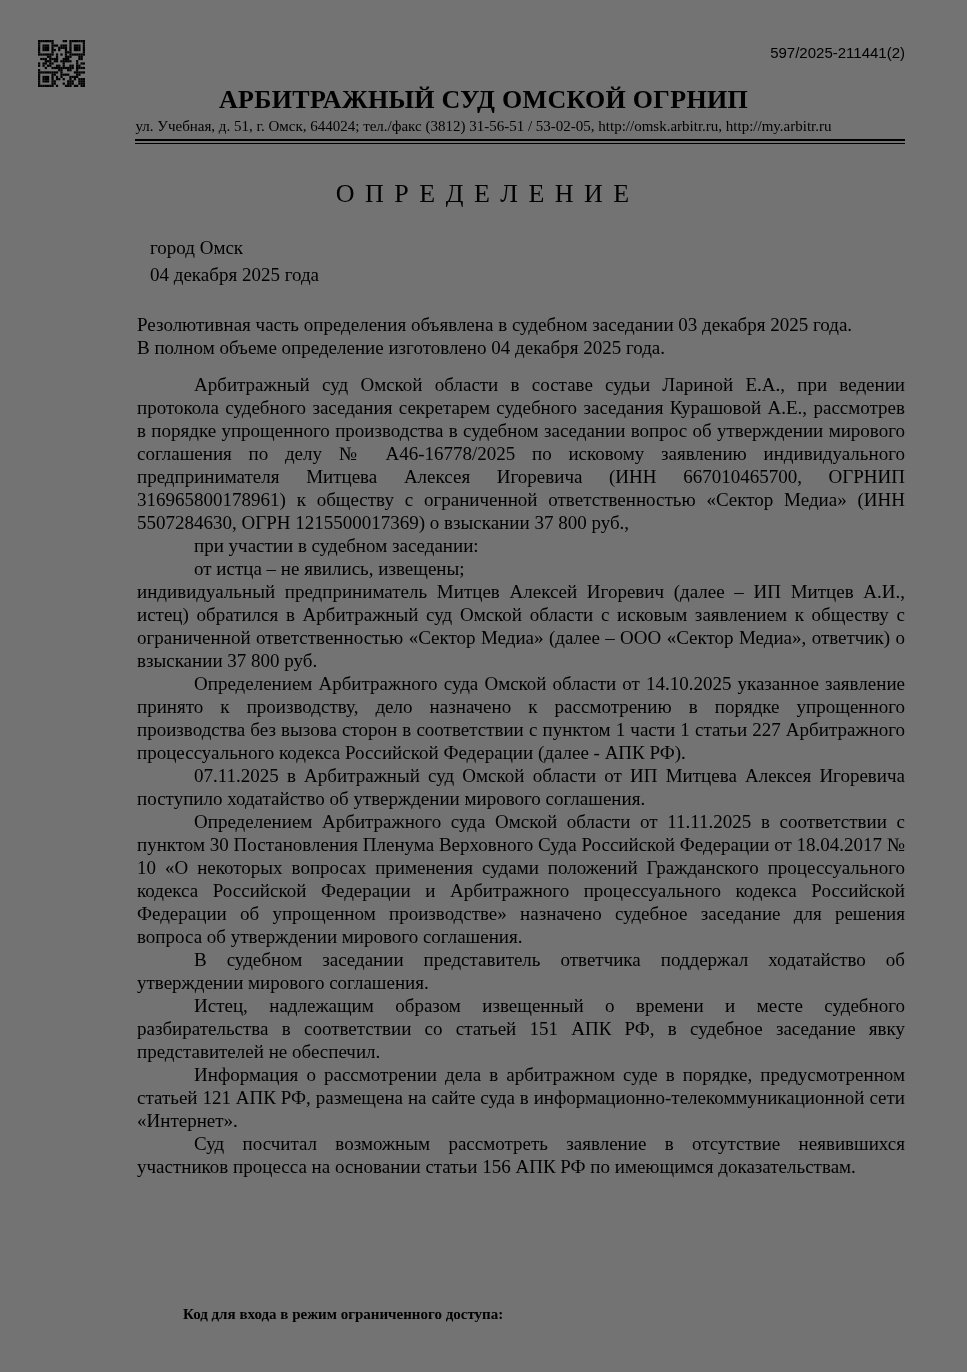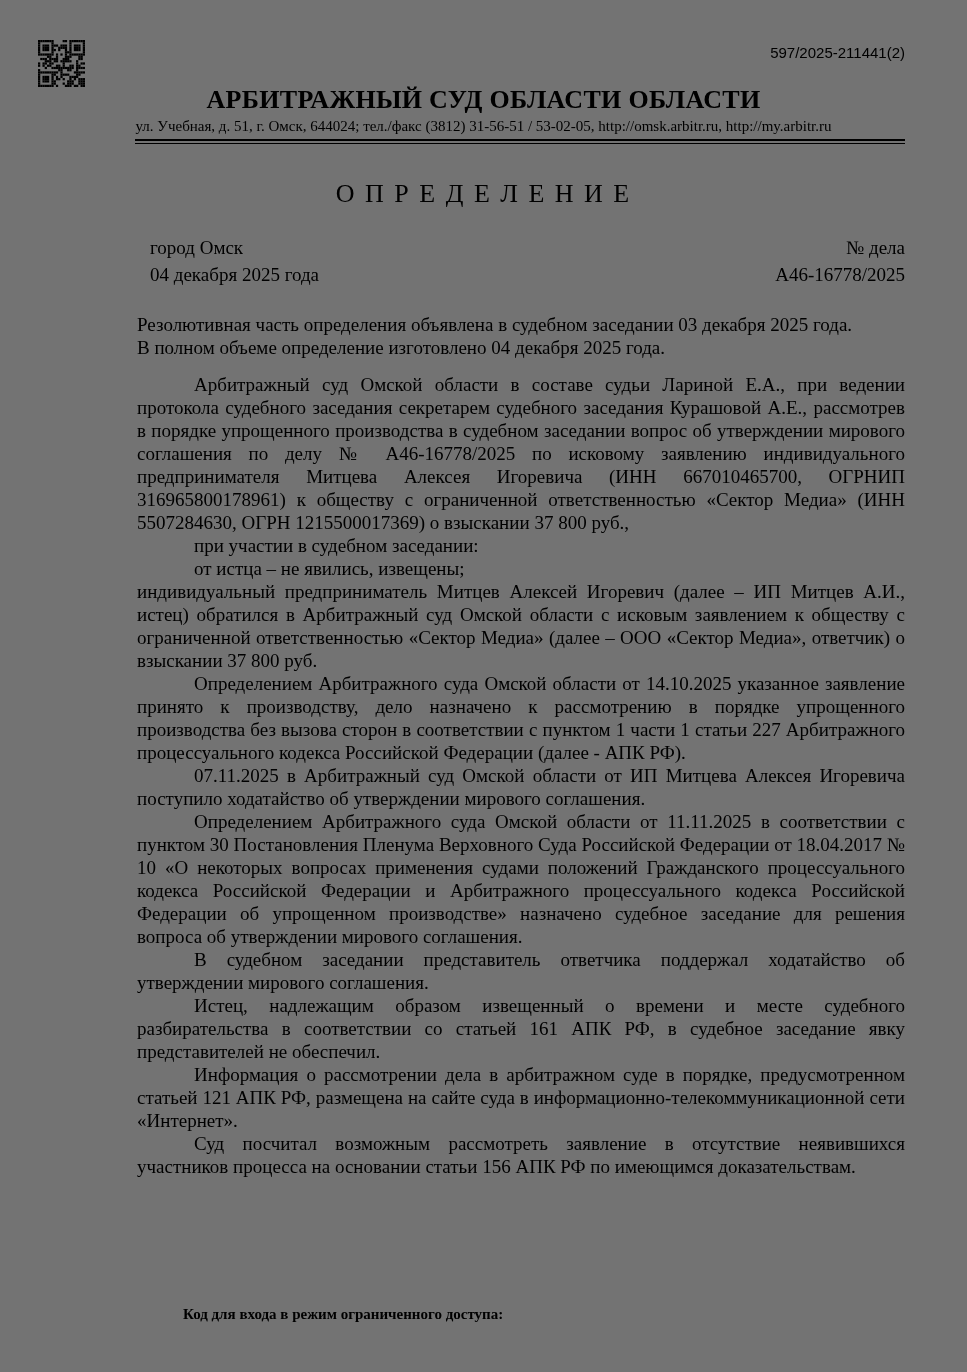--- a/index.html
+++ b/index.html
@@ -353,36 +353,32 @@
           <rect x="16" y="20" width="1" height="1"></rect>
           <rect x="17" y="20" width="1" height="1"></rect>
           <rect x="19" y="20" width="1" height="1"></rect>
           <rect x="20" y="20" width="1" height="1"></rect>
         </g>
       </svg>
   </div>
 
   <div class="doc-number">597/2025-211441(2)</div>
 
-  <div class="court-name">АРБИТРАЖНЫЙ СУД ОБЛАСТИ ОБЛАСТИ</div>
+  <div class="court-name">АРБИТРАЖНЫЙ СУД ОМСКОЙ ОГРНИП</div>
 
   <div class="court-address">ул. Учебная, д. 51, г. Омск, 644024; тел./факс (3812) 31-56-51 / 53-02-05, http://omsk.arbitr.ru, http://my.arbitr.ru</div>
 
   <div class="double-rule"></div>
 
   <h1 class="doc-title">О П Р Е Д Е Л Е Н И Е</h1>
 
   <div class="meta-row">
     <div class="meta-left">
       <div>город Омск</div>
       <div>04 декабря 2025 года</div>
-    </div>
-    <div class="meta-right">
-      <div>№ дела</div>
-      <div>А46-16778/2025</div>
     </div>
   </div>
 
   <div class="flow resolution-block">
       <p class="no-indent">Резолютивная часть определения объявлена в судебном заседании 03 декабря 2025 года.</p>
       <p class="no-indent">В полном объеме определение изготовлено 04 декабря 2025 года.</p>
     </div>
 
   <div class="flow intro-block">
       <p>Арбитражный суд Омской области в составе судьи Лариной Е.А., при ведении протокола судебного заседания секретарем судебного заседания Курашовой А.Е., рассмотрев в порядке упрощенного производства в судебном заседании вопрос об утверждении мирового соглашения по делу № А46-16778/2025 по исковому заявлению индивидуального предпринимателя Митцева Алексея Игоревича (ИНН 667010465700, ОГРНИП 316965800178961) к обществу с ограниченной ответственностью «Сектор Медиа» (ИНН 5507284630, ОГРН 1215500017369) о взыскании 37 800 руб.,</p>
@@ -390,20 +386,20 @@
       <p>от истца – не явились, извещены;</p>
     </div>
 
 
   <div class="flow body-block">
       <p class="no-indent">индивидуальный предприниматель Митцев Алексей Игоревич (далее – ИП Митцев А.И., истец) обратился в Арбитражный суд Омской области с исковым заявлением к обществу с ограниченной ответственностью «Сектор Медиа» (далее – ООО «Сектор Медиа», ответчик) о взыскании 37 800 руб.</p>
       <p>Определением Арбитражного суда Омской области от 14.10.2025 указанное заявление принято к производству, дело назначено к рассмотрению в порядке упрощенного производства без вызова сторон в соответствии с пунктом 1 части 1 статьи 227 Арбитражного процессуального кодекса Российской Федерации (далее - АПК РФ).</p>
       <p>07.11.2025 в Арбитражный суд Омской области от ИП Митцева Алексея Игоревича поступило ходатайство об утверждении мирового соглашения.</p>
       <p>Определением Арбитражного суда Омской области от 11.11.2025 в соответствии с пунктом 30 Постановления Пленума Верховного Суда Российской Федерации от 18.04.2017 № 10 «О некоторых вопросах применения судами положений Гражданского процессуального кодекса Российской Федерации и Арбитражного процессуального кодекса Российской Федерации об упрощенном производстве» назначено судебное заседание для решения вопроса об утверждении мирового соглашения.</p>
       <p>В судебном заседании представитель ответчика поддержал ходатайство об утверждении мирового соглашения.</p>
-      <p>Истец, надлежащим образом извещенный о времени и месте судебного разбирательства в соответствии со статьей 161 АПК РФ, в судебное заседание явку представителей не обеспечил.</p>
+      <p>Истец, надлежащим образом извещенный о времени и месте судебного разбирательства в соответствии со статьей 151 АПК РФ, в судебное заседание явку представителей не обеспечил.</p>
       <p>Информация о рассмотрении дела в арбитражном суде в порядке, предусмотренном статьей 121 АПК РФ, размещена на сайте суда в информационно-телекоммуникационной сети «Интернет».</p>
       <p>Суд посчитал возможным рассмотреть заявление в отсутствие неявившихся участников процесса на основании статьи 156 АПК РФ по имеющимся доказательствам.</p>
     </div>
 
   <div class="footer-note">Код для входа в режим ограниченного доступа:</div>
 
 </div>
 
 </body></html>

